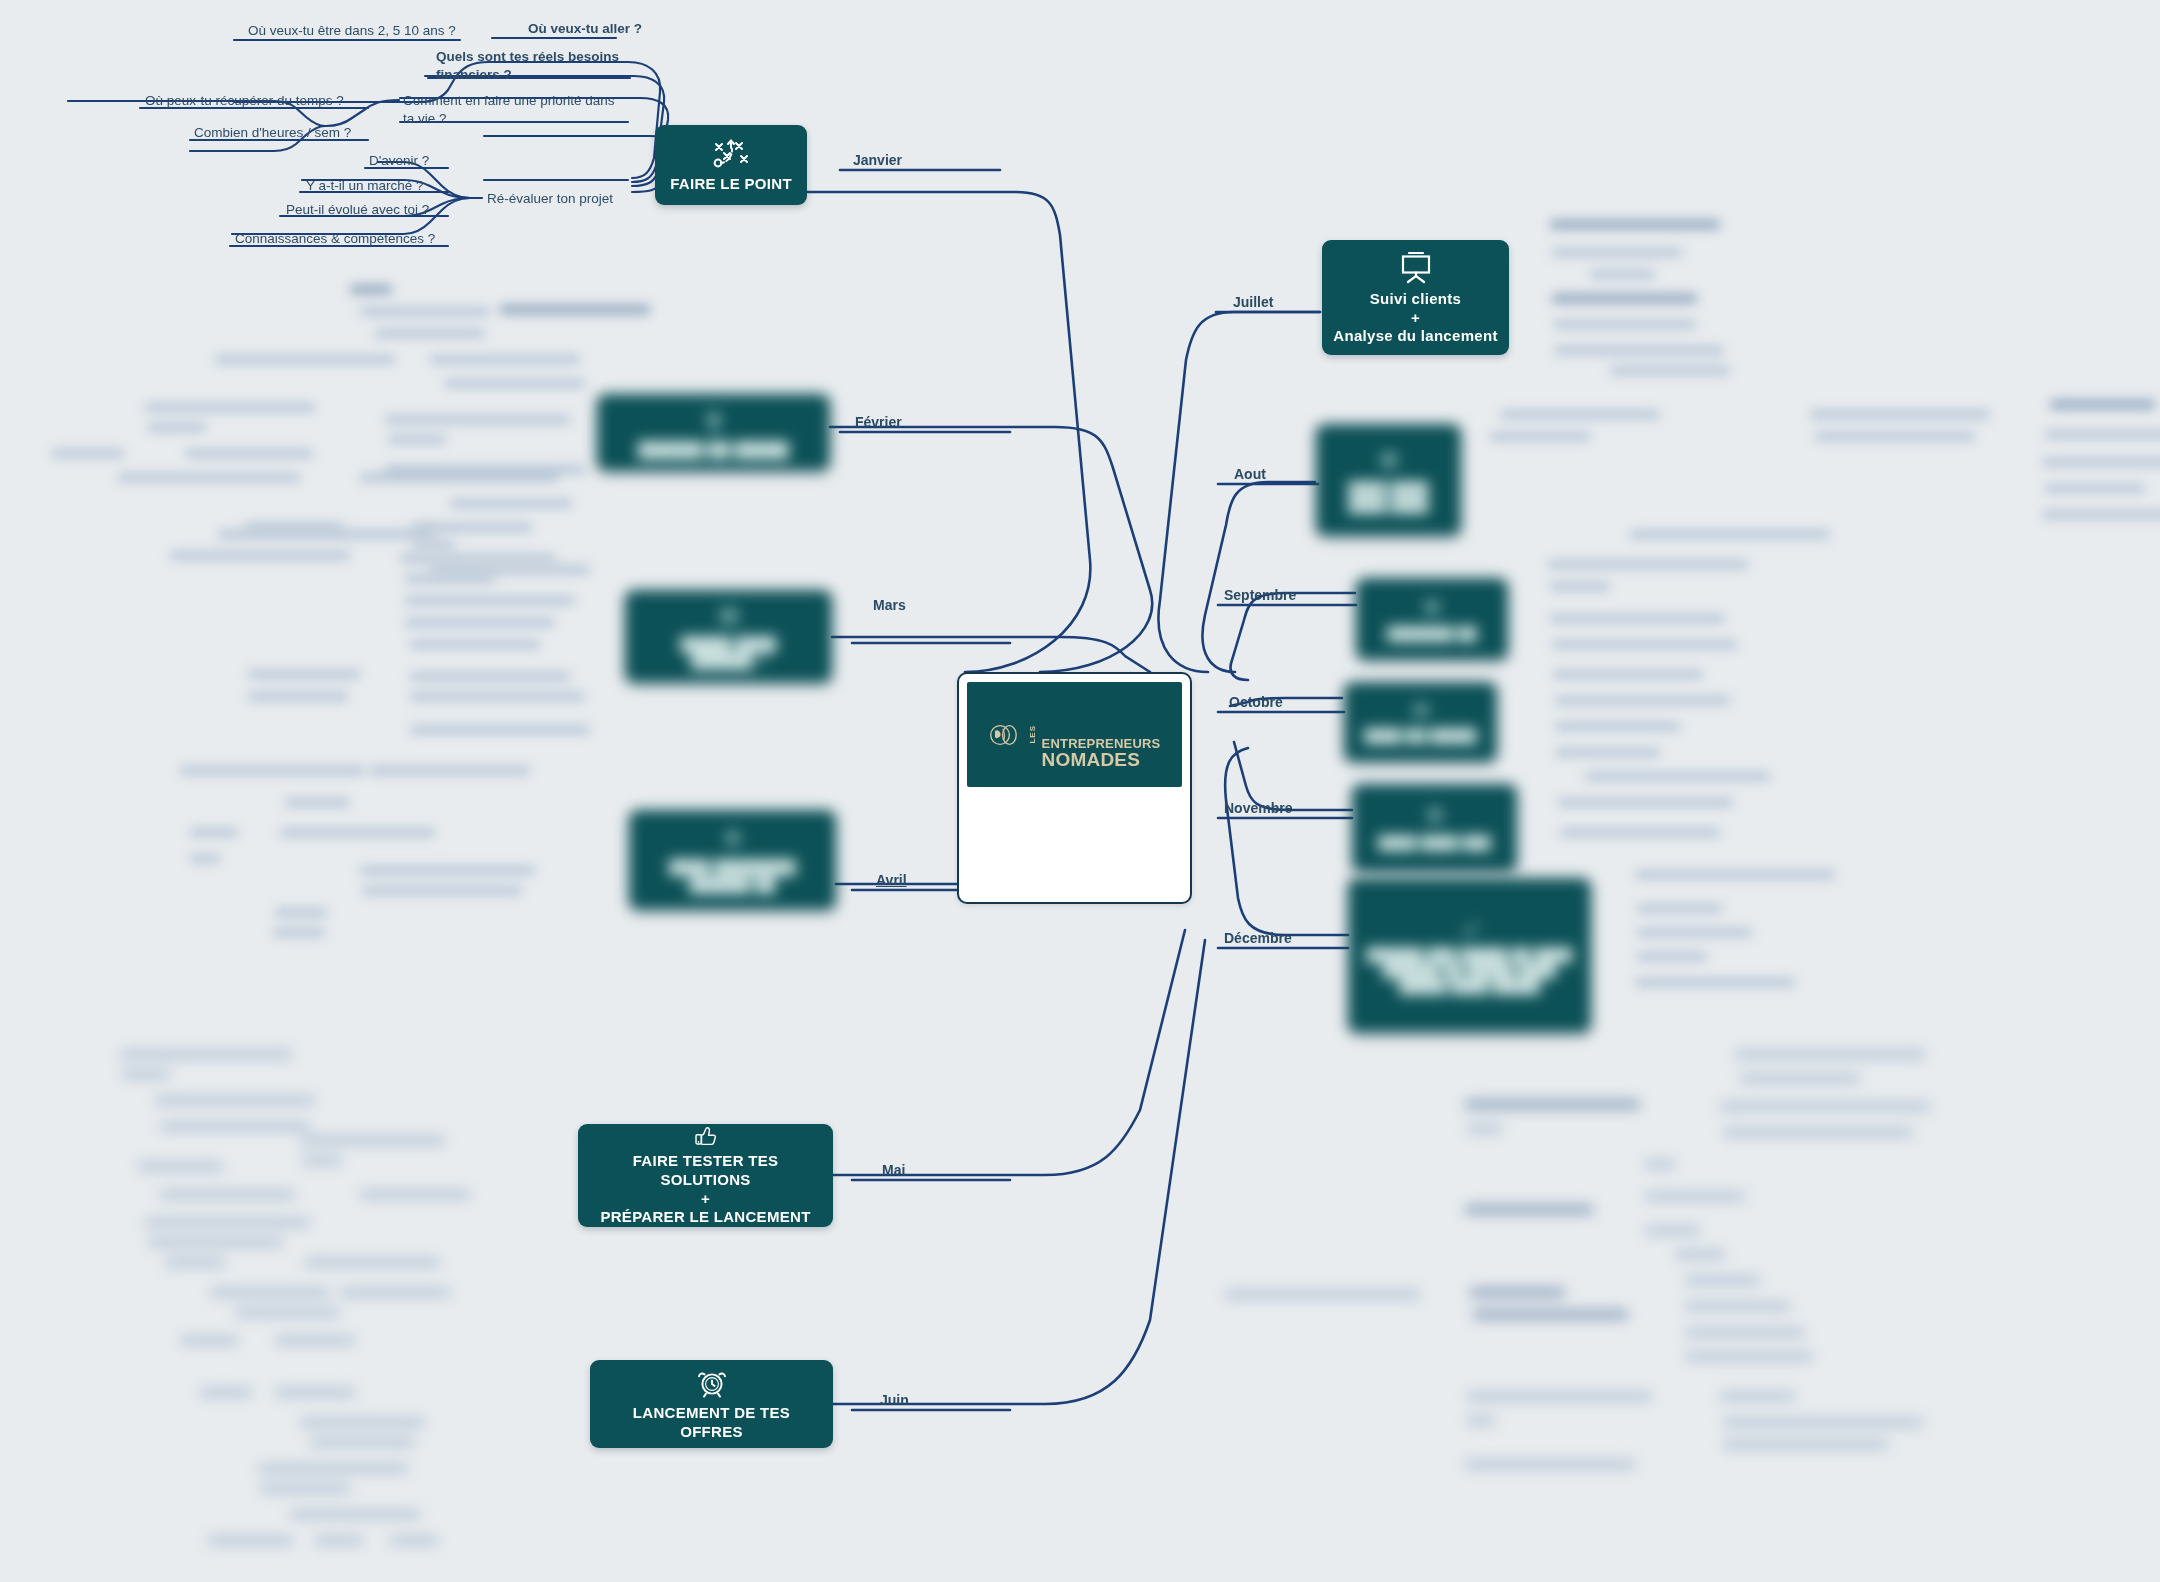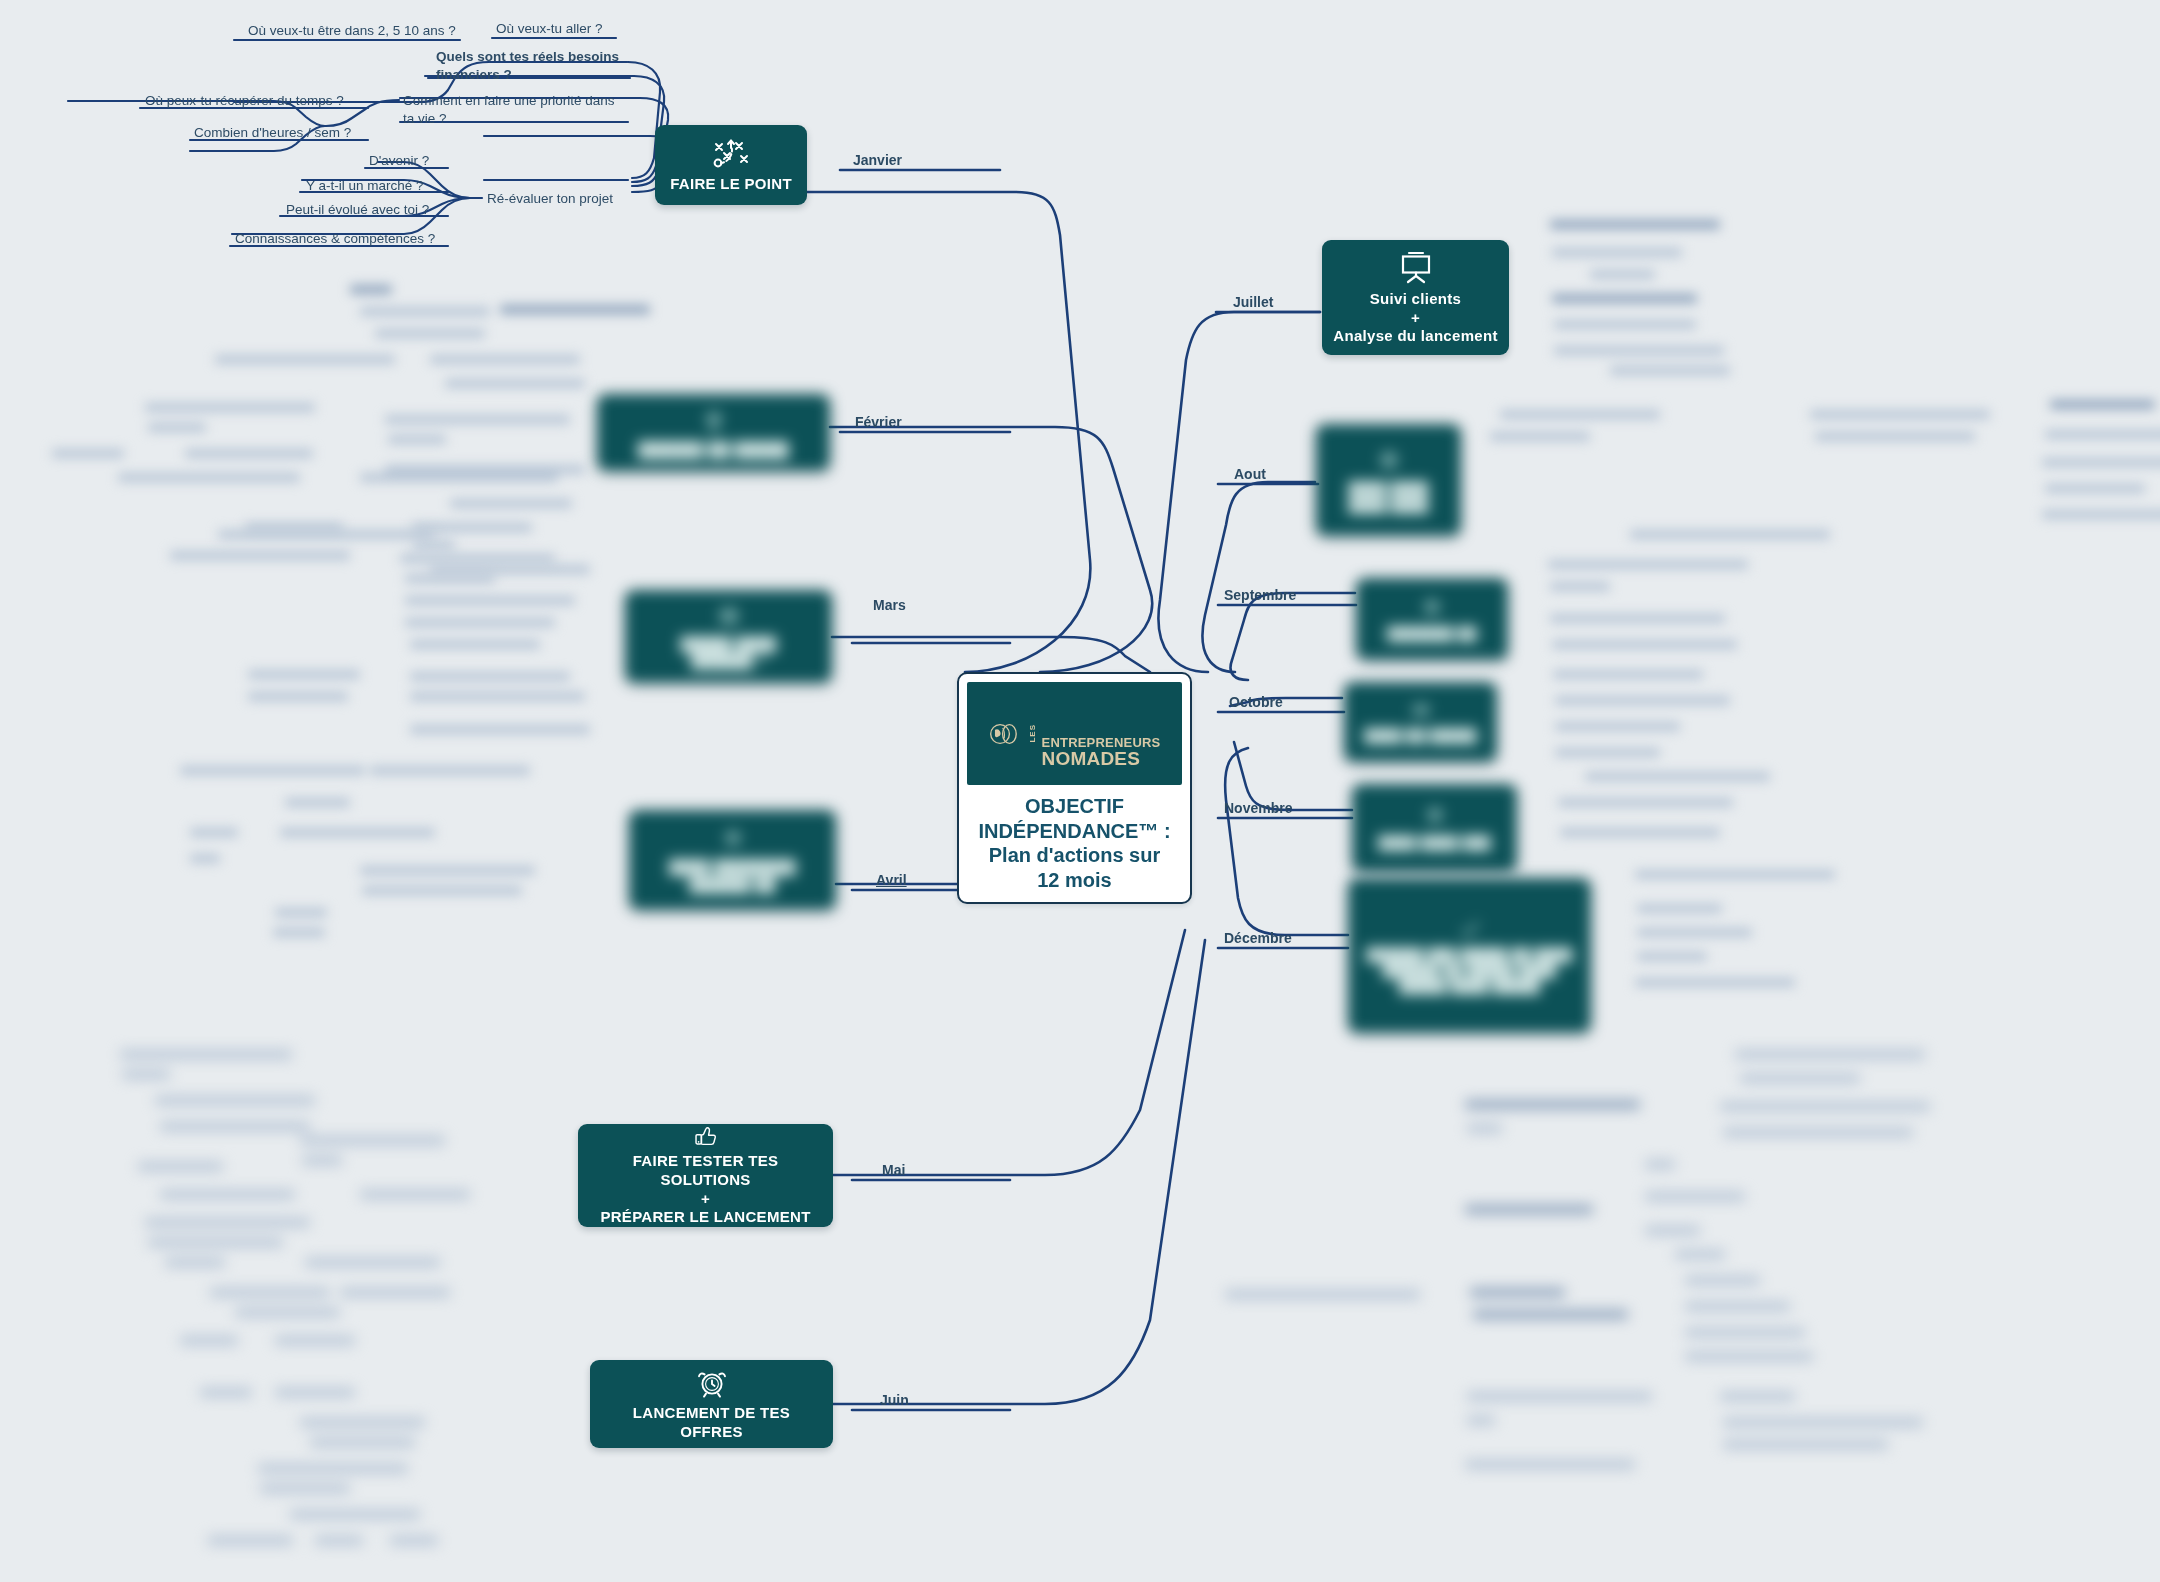--- a/index.html
+++ b/index.html
@@ -181,26 +181,20 @@
           <path d="M16 8 Q19 12 18 20" fill="none" stroke="#d8c9a6" stroke-width="1.2"></path>
           <ellipse cx="24" cy="15" rx="8" ry="11" fill="none" stroke="#d8c9a6" stroke-width="1.6"></ellipse>
         </svg>
         <span class="logo-les">LES</span>
         <span class="logo-text">
           <span class="logo-l1">ENTREPRENEURS</span>
           <span class="logo-l2">NOMADES</span>
         </span>
       </div>
     </div>
-    <div class="center-title">
-      <div>OBJECTIF</div>
-      <div>INDÉPENDANCE™ :</div>
-      <div>Plan d'actions sur</div>
-      <div>12 mois</div>
-    </div>
   </div>
 
   <div class="month" style="left:853px;top:152px;">Janvier</div>
   <div class="month" style="left:855px;top:414px;">Février</div>
   <div class="month" style="left:873px;top:597px;text-align:center;">Mars</div>
   <div class="month" style="left:876px;top:872px;text-decoration:underline;">Avril</div>
   <div class="month" style="left:882px;top:1162px;">Mai</div>
   <div class="month" style="left:880px;top:1392px;">Juin</div>
   <div class="month" style="left:1233px;top:294px;">Juillet</div>
   <div class="month" style="left:1234px;top:466px;">Aout</div>
@@ -322,21 +316,21 @@
 
   <div class="topic blurred" style="left:1348px;top:878px;width:243px;height:155px;">
     <svg class="tp-icon" width="28" height="26" viewBox="0 0 28 26">
       <path d="M6 14 L12 19 L22 6" fill="none" stroke="#8fbcbb" stroke-width="4" opacity=".7"></path>
     </svg>
     <div class="tp-label" style="font-size:13px;">██████ ███ █████ ██ ████<br>██████ ██ █████ ████<br>█████ ████ █████</div>
   </div>
 
   <div class="qlabel" style="left:248px;top:22px;">Où veux-tu être dans 2, 5 10 ans ?</div>
 
-  <div class="qlabel" style="left:496px;top:20px;">Où veux-tu aller ?</div>
+  <div class="qlabel" style="left:528px;top:20px;font-weight:bold;">Où veux-tu aller ?</div>
 
   <div class="qlabel wrap" style="left:436px;top:48px;width:196px;font-weight:bold;">Quels sont tes réels besoins financiers ?</div>
 
   <div class="qlabel" style="left:145px;top:92px;">Où peux-tu récupérer du temps ?</div>
 
   <div class="qlabel wrap" style="left:403px;top:92px;width:216px;">Comment en faire une priorité dans ta vie ?</div>
 
   <div class="qlabel" style="left:194px;top:124px;">Combien d'heures / sem ?</div>
 
   <div class="qlabel" style="left:369px;top:152px;text-align:center;">D'avenir ?</div>

